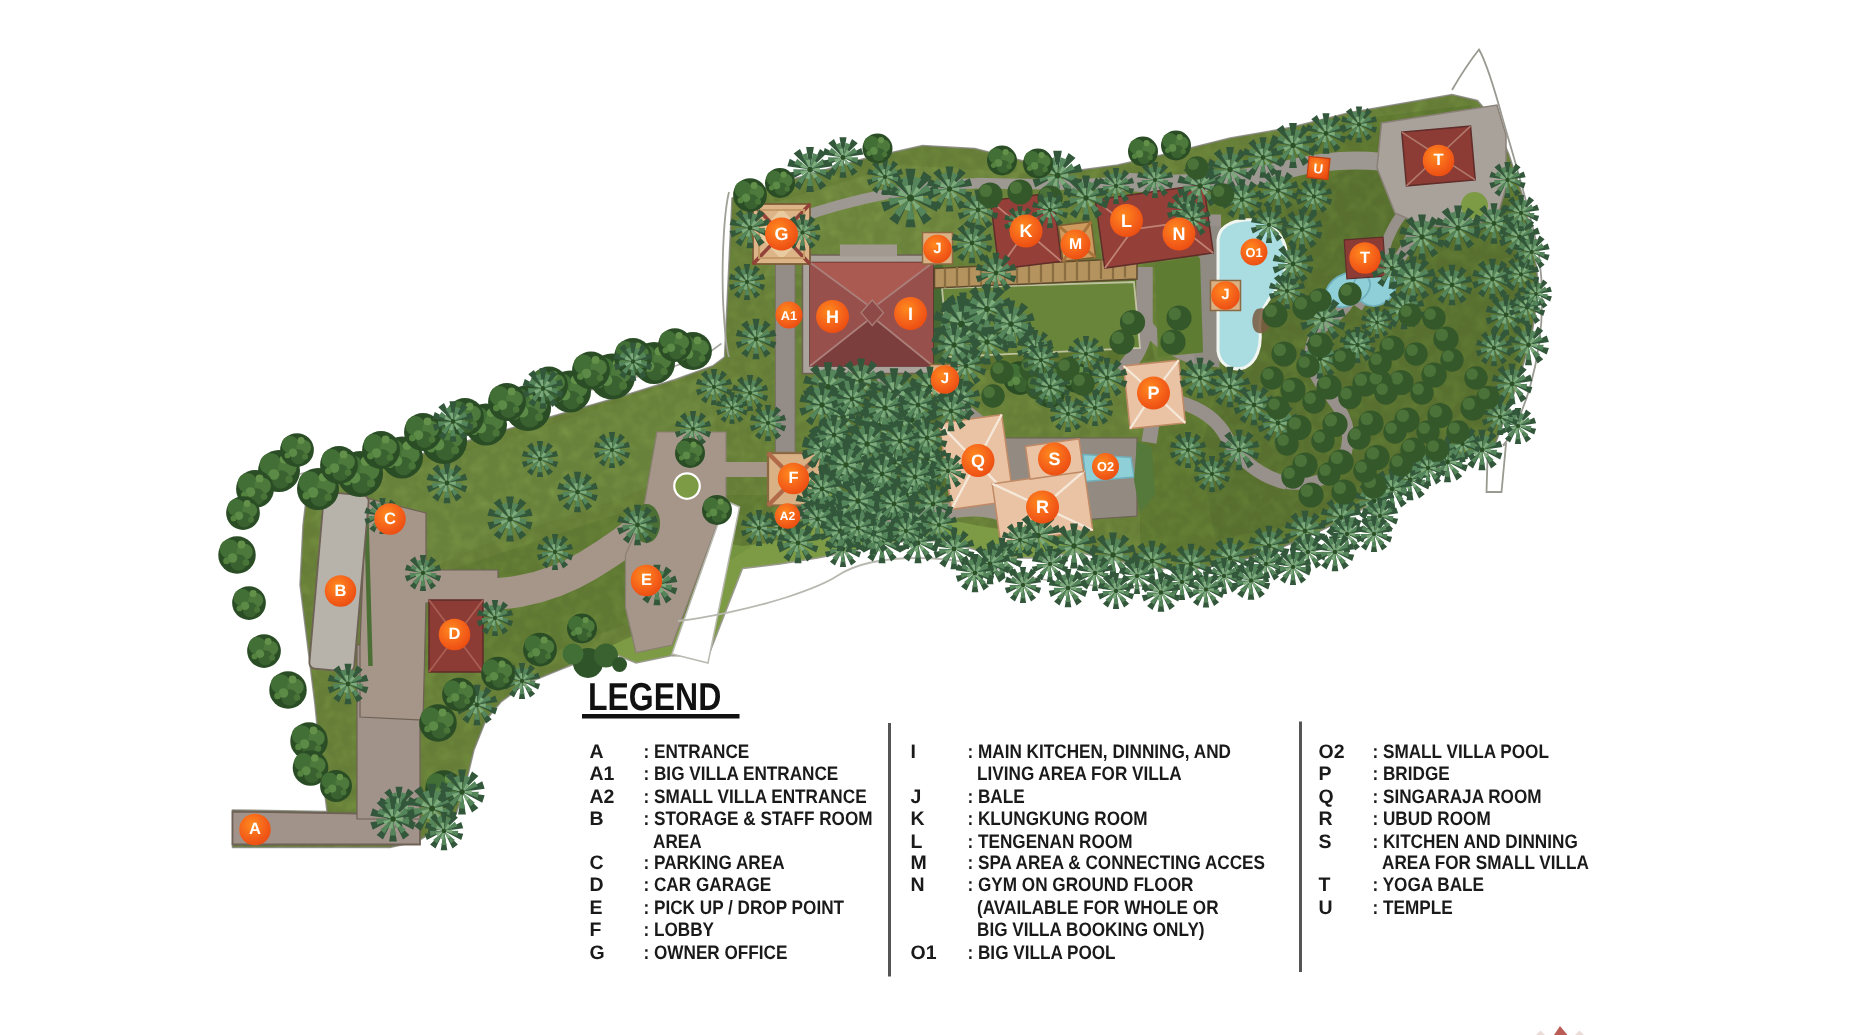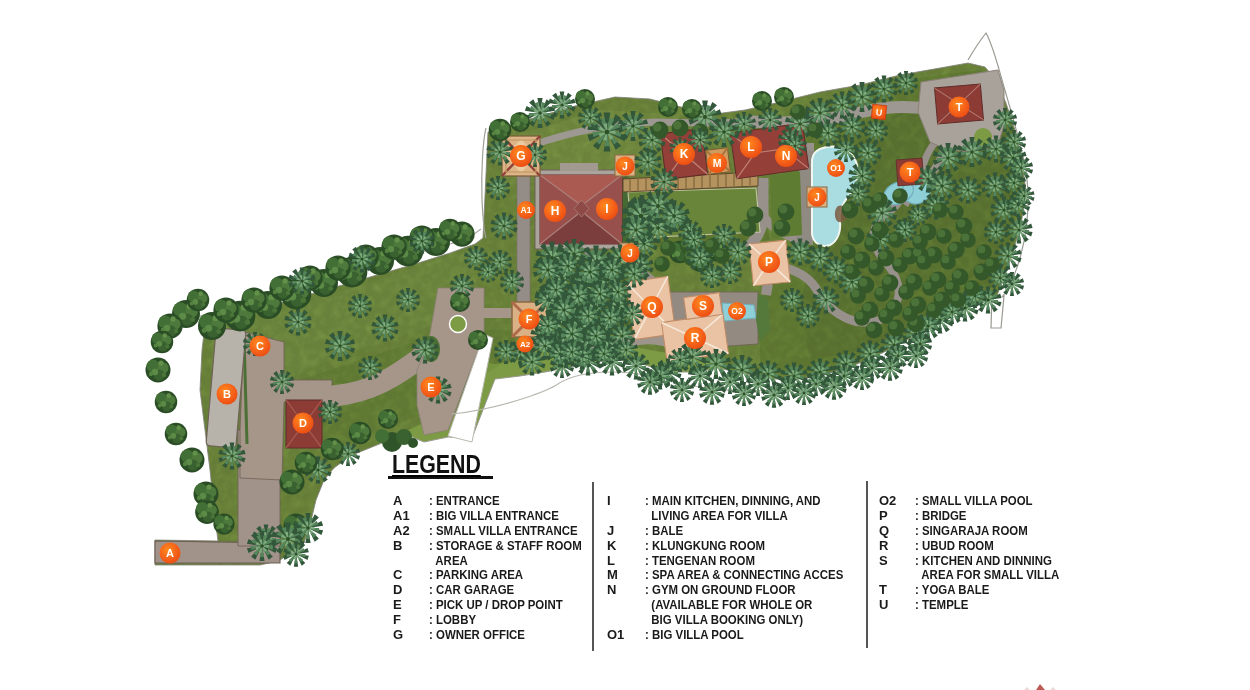--- a/index.html
+++ b/index.html
@@ -714,21 +714,21 @@
 <circle cx="413" cy="443" r="5" fill="#2f5429"></circle>
 </g>
 
 <g>
 <path d="M1036,690 L1040,684 L1045,690 Z" fill="#b04038" opacity="0.85"></path>
 <path d="M1024,690 L1027,687 L1030,690 Z" fill="#d8b8b0" opacity="0.5"></path>
 <path d="M1050,690 L1053,687 L1056,690 Z" fill="#d8b8b0" opacity="0.5"></path>
 </g>
 </svg>
 
-<div style="position:absolute;left:392px;top:452px;text-decoration:underline;">
+<div style="position:absolute;left:392px;top:452px;">
 
 <div style="font-size:26px;font-weight:bold;color:#111;letter-spacing:0px;transform:scaleX(0.82);transform-origin:0 0;line-height:24px;">LEGEND</div>
 <div style="width:105px;height:2.5px;background:#111;margin-top:0px;margin-left:-4px;"></div>
 </div>
 
 <div style="position:absolute;left:592px;top:482px;width:2px;height:169px;background:#555;"></div>
 
 <div style="position:absolute;left:866px;top:481px;width:2px;height:167px;background:#555;"></div>
 
 <div style="position:absolute;left:393px;top:494px;font-weight:bold;color:#1a1a1a;font-size:13px;line-height:14.9px;">

